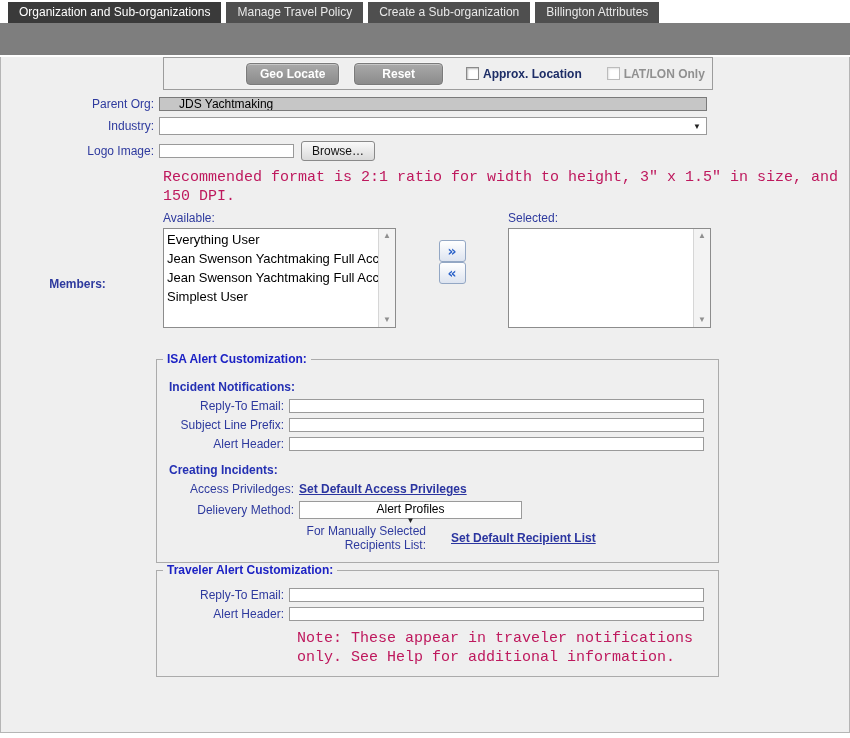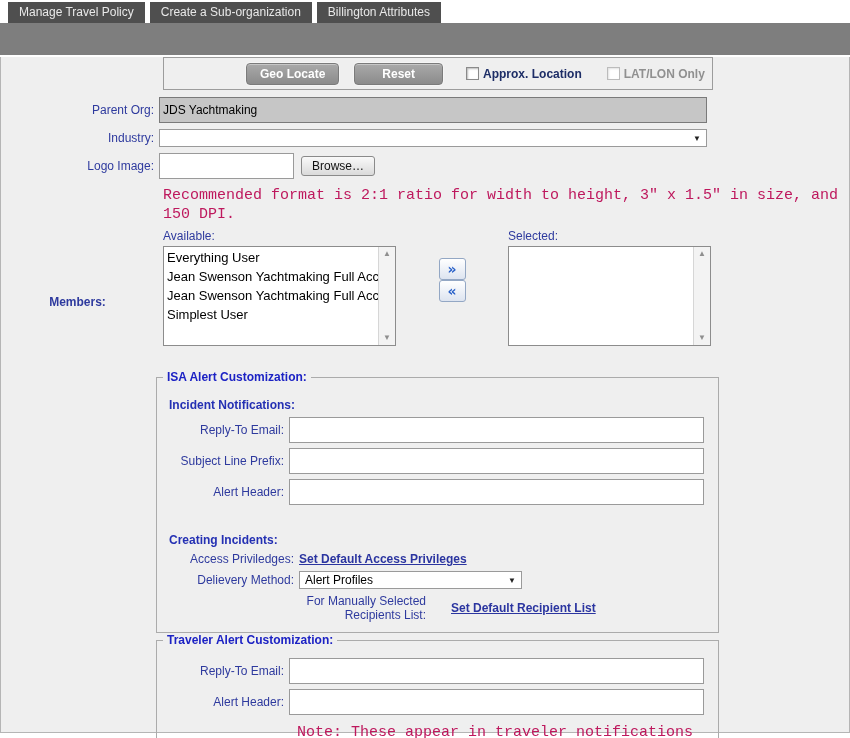--- a/index.html
+++ b/index.html
@@ -20,22 +20,22 @@
   .lbl { color:#2e3a9e; font-size:12px; }
   .bhead { color:#2430b3; font-size:12px; font-weight:bold; }
   .hint { color:#be185d; font-size:15px;font-family:Liberation Mono, monospace; }
   .lnk { color:#2b35a0; font-size:12px; font-weight:bold; text-decoration:underline; cursor:pointer; }
 
   .btn { display:inline-flex; align-items:center; justify-content:center; height:22px; padding:0 13px;
          background:linear-gradient(#a9a9a9,#8b8b8b); border:1px solid #7b7b7b; border-radius:4px;
          color:#ffffff; font-weight:bold; font-size:12px; box-shadow:inset 0 1px 0 rgba(255,255,255,.35), 0 0 0 1px rgba(255,255,255,.4);
          cursor:pointer; white-space:nowrap; }
 
-  .ti { height:26px; border:1px solid #9a9a9a; background:#ffffff; font-family:"Liberation Sans",sans-serif;
-        font-size:12px; padding:0 3px; }
+  .ti { height:14px; border:1px solid #9a9a9a; background:#ffffff; font-family:"Liberation Sans",sans-serif;
+        font-size:12px; padding:0 19px; }
   .ro { background:#c6c6c6; border:1px solid #7a7a7a; color:#000; }
 
   .fsel { height:18px; border:1px solid #9a9a9a; background:#ffffff; display:flex; align-items:center;
           justify-content:space-between; padding:0 5px; cursor:pointer; }
   .fsel .val { font-size:12px; color:#000; }
   .fsel .arr { font-size:8px; color:#222; }
 
   
   .geo-box { margin-left:162px; width:550px; height:33px; border:1px solid #9c9c9c;
              display:flex; align-items:center; }
@@ -87,20 +87,21 @@
   .trav-fs { }
   .note-row { margin-left:140px; margin-top:7px; }
 </style>
 </head>
 <body>
 
 <div>
 
   <div class="header">
     <div class="tabrow">
+      <div class="tab active">Organization and Sub-organizations</div>
       <div class="tab">Manage Travel Policy</div>
       <div class="tab">Create a Sub-organization</div>
       <div class="tab">Billington Attributes</div>
     </div>
     <div class="band"></div>
   </div>
 
   <div class="content">
 
     <div class="geo-box">
@@ -186,29 +187,29 @@
       <div class="fs-row">
         <span class="lbl">Subject Line Prefix:</span>
         <input class="ti fs-input" value="" style="">
       </div>
       <div class="fs-row">
         <span class="lbl">Alert Header:</span>
         <input class="ti fs-input" value="" style="">
       </div>
 
 
-      <div class="fs-head bhead" style="margin-top:28px;">Creating Incidents:</div>
+      <div class="fs-head bhead" style="margin-top:12px;">Creating Incidents:</div>
 
       <div class="fs-row">
         <span class="lbl" style="width:142px;">Access Priviledges:</span>
         <a class="lnk">Set Default Access Privileges</a>
       </div>
       <div class="fs-row">
         <span class="lbl" style="width:142px;">Delievery Method:</span>
-        <div class="fsel" style="width:223px;">
+        <div class="fsel" style="width:223px;flex-direction:column;">
           <span class="val">Alert Profiles</span>
           <span class="arr">▼</span>
         </div>
       </div>
       <div class="fs-row">
         <span style="width:142px;"></span>
         <span class="lbl">For Manually Selected Recipients List:</span>
         <span style="width:20px;"></span>
         <a class="lnk">Set Default Recipient List</a>
       </div>

